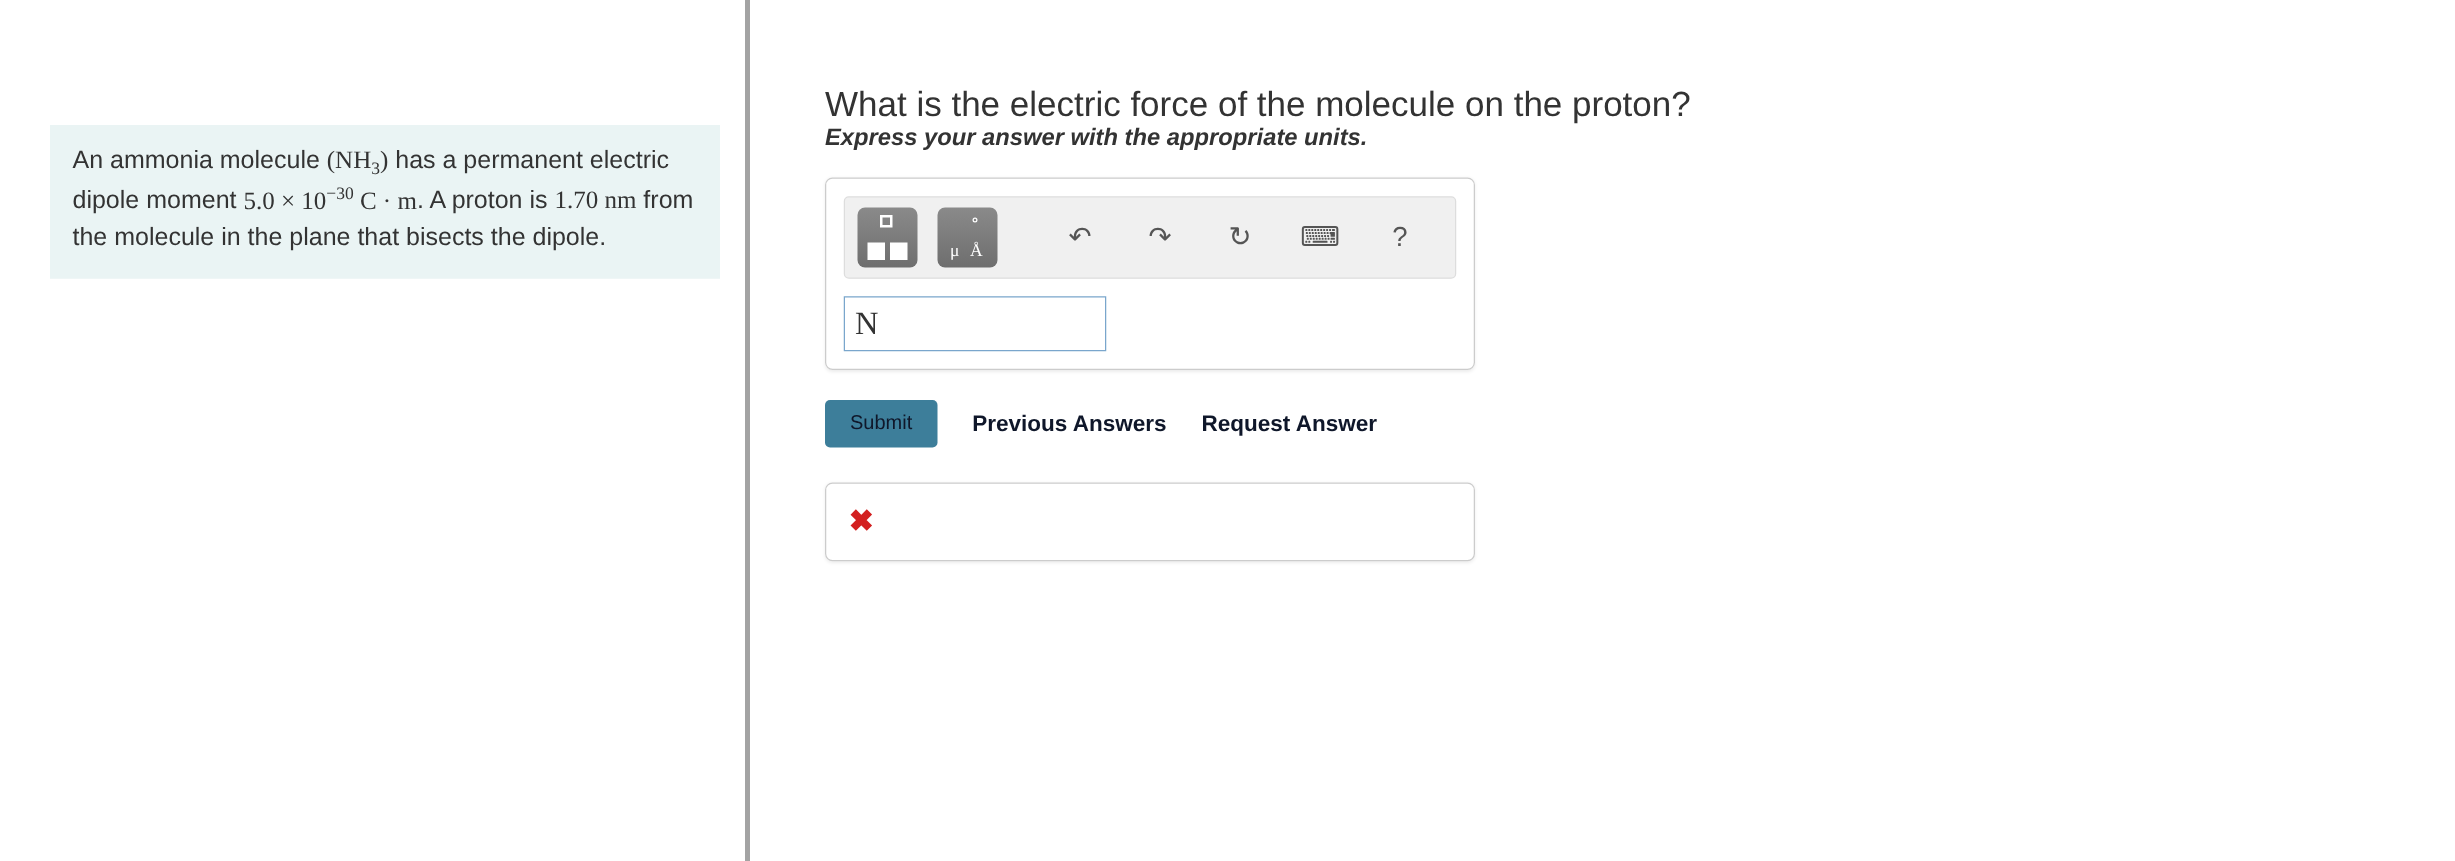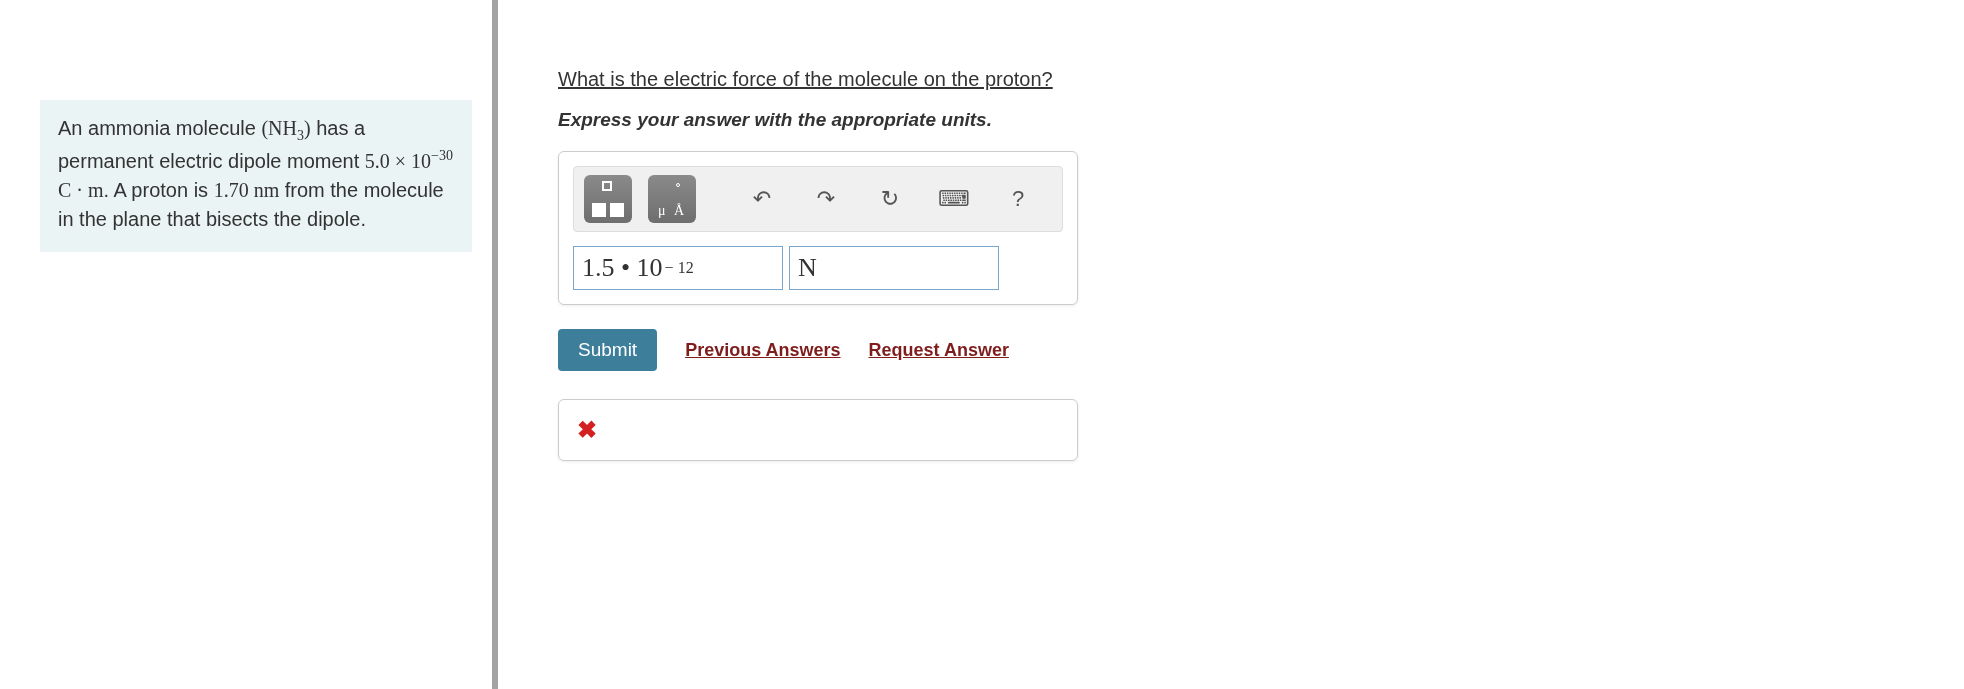--- a/index.html
+++ b/index.html
@@ -10,22 +10,22 @@
     font-size: 16px;
     color: #333;
     background: #fff;
   }
   .page {
     display: flex;
     width: 1964px;
     min-height: 689px;
   }
   .left-pane {
-    width: 498px;
-    border-right: 6px solid #a3a3a3;
+    width: 600px;
+    border-right: 4px solid #a3a3a3;
     padding: 100px 20px 0 40px;
   }
   .problem-box {
     background: #eaf4f4;
     padding: 14px 18px 18px 18px;
     font-size: 20px;
     line-height: 1.45;
     color: #333;
   }
   .problem-box .math {
@@ -52,23 +52,21 @@
     display: inline-block;
     width: 0; height: 0;
     border-left: 7px solid transparent;
     border-right: 7px solid transparent;
     border-top: 10px solid #333;
   }
   .part-body {
     padding: 28px 20px 0 20px;
   }
   .question-text {
-    font-size: 20px;
-    margin-bottom: 18px;
-    text-decoration: underline;
+    font-size: 28px;
   }
   .instruction {
     font-size: 19px;
     font-weight: bold;
     margin-bottom: 20px;
     font-style: italic;
   }
   .answer-box {
     border: 1px solid #ccc;
     border-radius: 6px;
@@ -145,30 +143,29 @@
   .unit-field  { width: 210px; }
   .value-field sup { font-size: 16px; vertical-align: super; margin-left:2px; }
   .controls-row {
     display: flex;
     align-items: center;
     gap: 28px;
     margin-bottom: 28px;
   }
   .submit-btn {
     background: #3d7e9a;
-    color: #ffffff;
+    color: #0f172a;
     border: none;
     border-radius: 4px;
-    font-size: 19px;
+    font-size: 16px;
     padding: 10px 20px;
     cursor: pointer;
   }
   .link {
-    color: #7f1d1d;
-    text-decoration: underline;
+    color: #0f172a;
     font-weight: bold;
     font-size: 18px;
     cursor: pointer;
   }
   .feedback-box {
     border: 1px solid #ccc;
     border-radius: 6px;
     box-shadow: 0 1px 3px rgba(0,0,0,0.08);
     padding: 16px 18px;
     width: 520px;
@@ -231,24 +228,20 @@
           </div>
           <div class="tool-btn">
             <span>⌨</span>
           </div>
           <div class="tool-btn">
             <span>?</span>
           </div>
         </div>
 
         <div class="answer-inputs">
-          <div class="value-field">
-            <span>1.5 • 10</span>
-              <sup>− 12</sup>
-          </div>
           <div class="unit-field">
             <span>N</span>
           </div>
         </div>
       </div>
 
       <div class="controls-row">
         <button class="submit-btn">Submit</button>
         <span class="link">Previous Answers</span>
         <span class="link">Request Answer</span>

